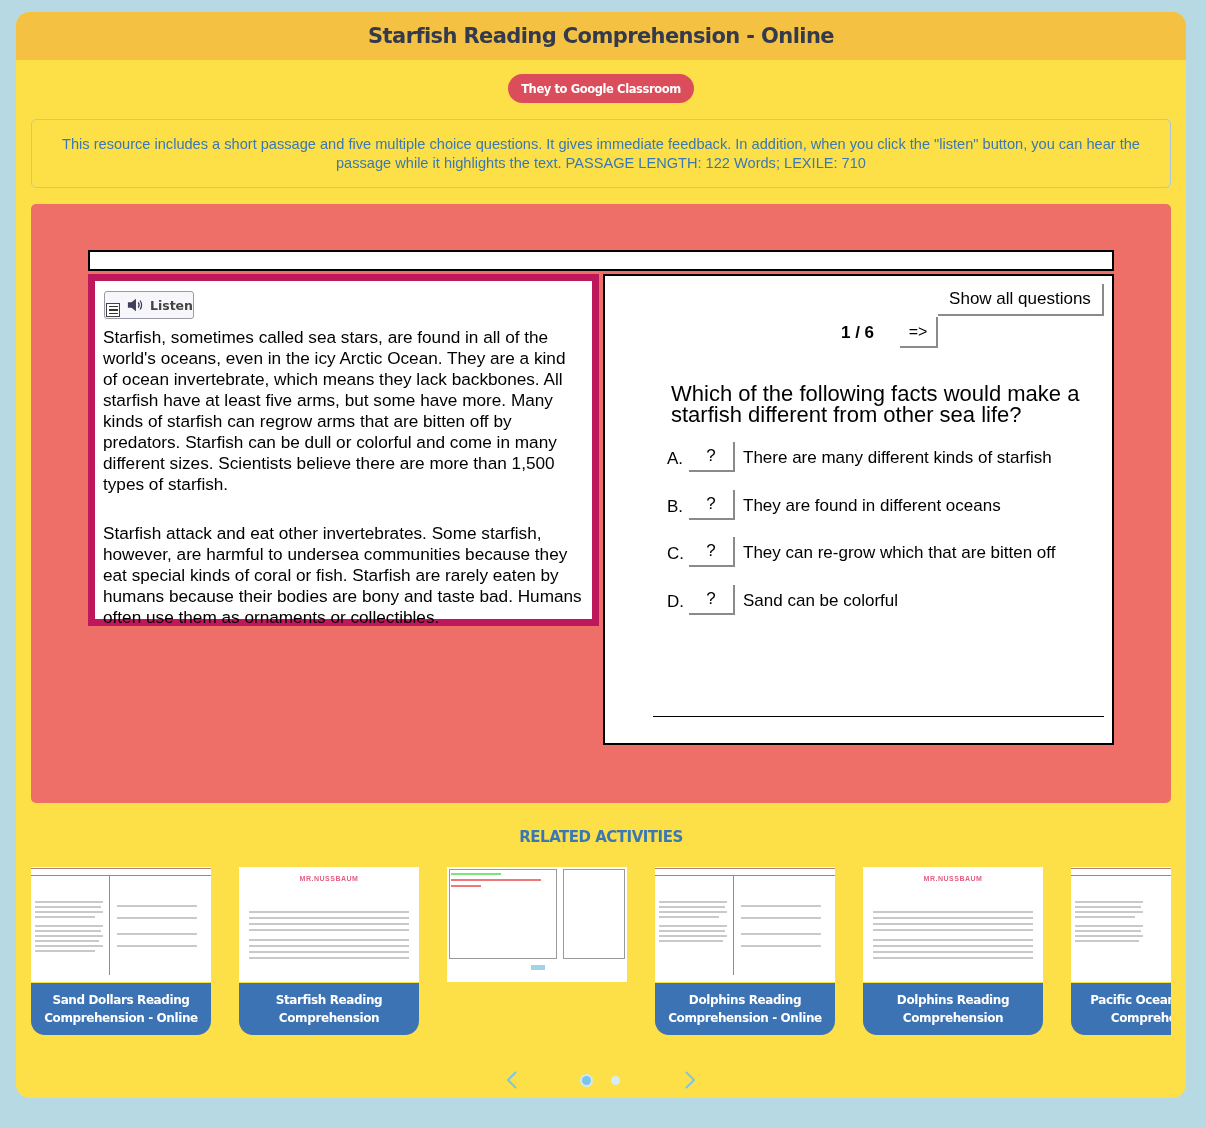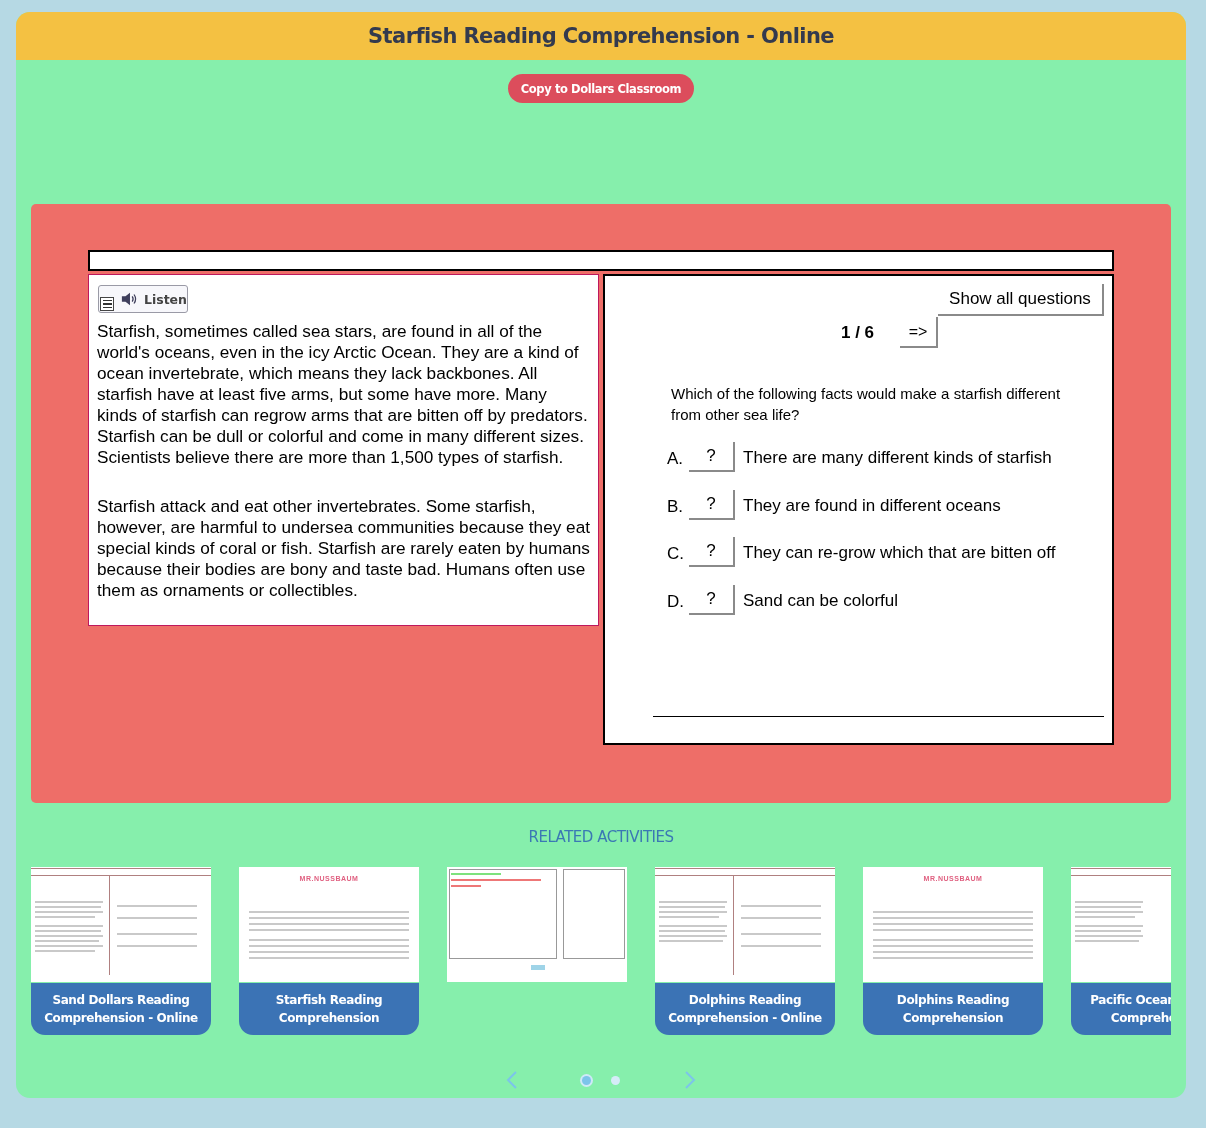--- a/index.html
+++ b/index.html
@@ -1,21 +1,21 @@
 <!DOCTYPE html>
 <html><head>
 <meta charset="utf-8">
 <style>
   * { box-sizing: border-box; margin: 0; padding: 0; }
   html, body { width: 1206px; height: 1128px; background: #b6d9e4; overflow: hidden; }
   body { font-family: "Liberation Sans", sans-serif; position: relative; }
 
   .card {
     position: absolute; left: 16px; top: 12px; width: 1170px; height: 1086px;
-    background: #86efac; border-radius: 14px; overflow: hidden;
+    background: #fde047; border-radius: 14px; overflow: hidden;
   }
   .title-bar {
     height: 48px; background: #f4c142; display: flex; align-items: center; justify-content: center;
   }
   .title-bar h1 {
     font-family: "DejaVu Sans", sans-serif; font-size: 21px; font-weight: bold; color: #333a4e;
     letter-spacing: -0.6px;
   }
   .gc-btn {
     position: absolute; left: 492px; top: 62px; width: 186px; height: 29px;
@@ -32,21 +32,21 @@
   .activity {
     position: absolute; left: 15px; top: 192px; width: 1140px; height: 599px;
     background: #ee6e68; border-radius: 5px;
   }
   .top-strip {
     position: absolute; left: 57px; top: 46px; width: 1026px; height: 21px;
     background: #fff; border: 2px solid #000;
   }
   .passage-box {
     position: absolute; left: 57px; top: 70px; width: 511px; height: 352px;
-    background: #fff; border: 1px solid #be185d;
+    background: #fff; border: 7px solid #be185d;
   }
   .listen-btn {
     position: absolute; left: 9px; top: 10px; width: 90px; height: 28px;
     background: #f7f7fb; border: 1px solid #9a9aa6; border-radius: 3px;
     display: flex; align-items: center; padding-left: 22px;
   }
   .listen-btn .menu-icon {
     position: absolute; left: 1px; bottom: 1px; width: 14px; height: 14px; border: 1px solid #444;
     background: #fff; display: flex; flex-direction: column; justify-content: center; align-items: center; gap: 2px;
   }
@@ -71,36 +71,36 @@
   .show-all {
     position: absolute; right: 8px; top: 8px; width: 166px; height: 32px; font-size: 17px;
   }
   .counter {
     position: absolute; left: 236px; top: 47px; font-size: 17px; font-weight: bold;
   }
   .next-btn {
     position: absolute; left: 295px; top: 41px; width: 38px; height: 31px; font-size: 16px;
   }
   .q-text {
-    position: absolute; left: 66px; top: 107px; width: 420px; font-size: 15px; line-height: 21px;
+    position: absolute; left: 66px; top: 107px; width: 420px; font-size: 22px; line-height: 21px;
   }
   .choices { position: absolute; left: 62px; top: 168px; width: 440px; }
   .choice { position: relative; font-size: 17px; line-height: 26px; margin-bottom: 17px; }
   .choice .letter { position: absolute; left: 0; top: 2px; width: 22px; }
   .choice .body { padding-left: 22px; }
   .choice .q-btn {
     display: inline-flex; width: 46px; height: 30px; font-size: 17px; vertical-align: middle; margin-right: 8px;
     position: relative; top: -2px;
   }
   .choice.two-line { margin-bottom: 18px; }
   .q-rule { position: absolute; left: 48px; right: 8px; top: 440px; border-top: 1px solid #000; }
 
   .related-title {
     position: absolute; left: 0; width: 100%; top: 816px; text-align: center;
-    font-family: "DejaVu Sans", sans-serif; font-weight: normal; font-size: 15px; color: #3a78b4; letter-spacing: -0.5px;
+    font-family: "DejaVu Sans", sans-serif; font-weight: bold; font-size: 15px; color: #3a78b4; letter-spacing: -0.5px;
   }
   .carousel { position: absolute; left: 15px; top: 855px; width: 1140px; height: 170px; overflow: hidden; }
   .rel-item { position: absolute; top: 0; width: 180px; height: 170px; }
   .thumb {
     position: absolute; left: 0; top: 0; width: 180px; height: 115px; background: #fff; overflow: hidden;
   }
   .rel-label {
     position: absolute; left: 0; top: 116px; width: 180px; height: 52px;
     background: #3b73b5; color: #fff; border-radius: 0 0 14px 14px;
     font-family: "DejaVu Sans", sans-serif; font-weight: bold; font-size: 12px; letter-spacing: -0.4px;
@@ -117,22 +117,23 @@
   .dot { position: absolute; top: 1064px; width: 9px; height: 9px; border-radius: 50%; }
 </style>
 </head>
 <body>
 
 <div class="card">
   <div class="title-bar">
     <h1>Starfish Reading Comprehension - Online</h1>
   </div>
 
-  <button class="gc-btn">Copy to Dollars Classroom</button>
-
+  <button class="gc-btn">They to Google Classroom</button>
+
+  <div class="desc">This resource includes a short passage and five multiple choice questions. It gives immediate feedback. In addition, when you click the "listen" button, you can hear the passage while it highlights the text. PASSAGE LENGTH: 122 Words; LEXILE: 710</div>
 
   <div class="activity">
     <div class="top-strip"></div>
 
     <div class="passage-box">
       <div class="listen-btn">
         <span class="menu-icon">
             <i></i>
             <i></i>
             <i></i>

